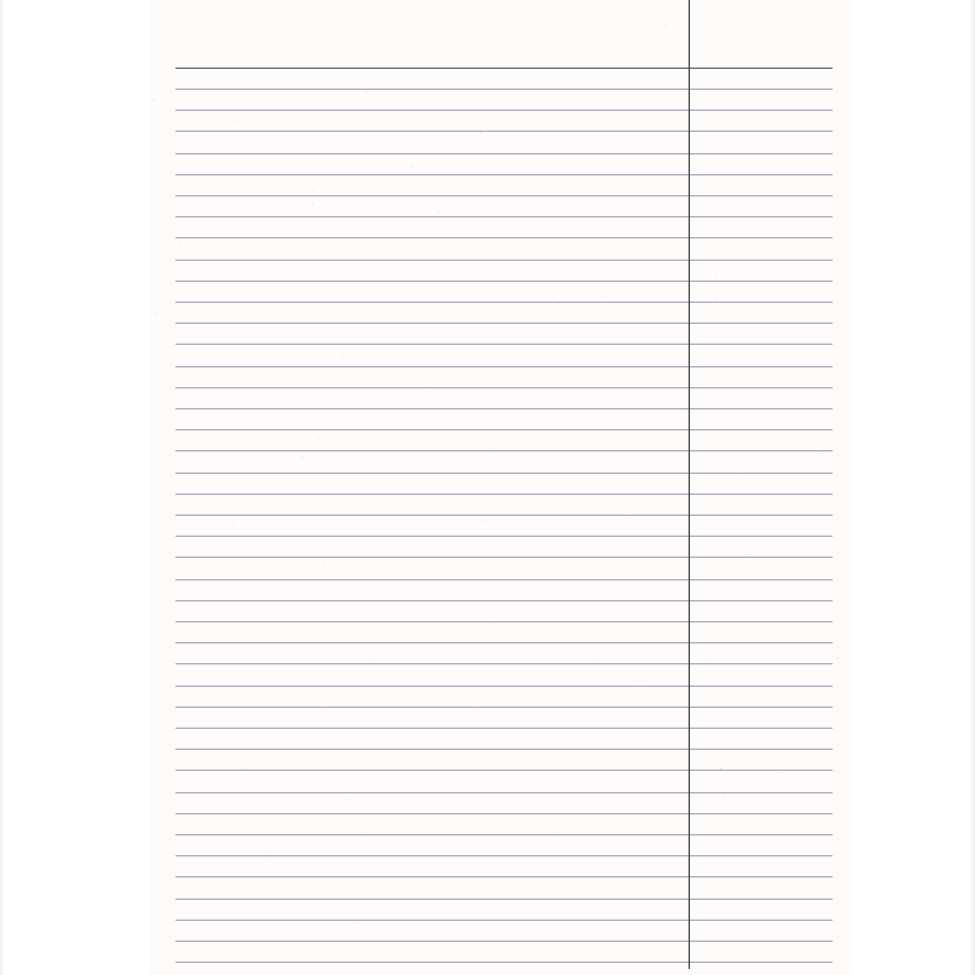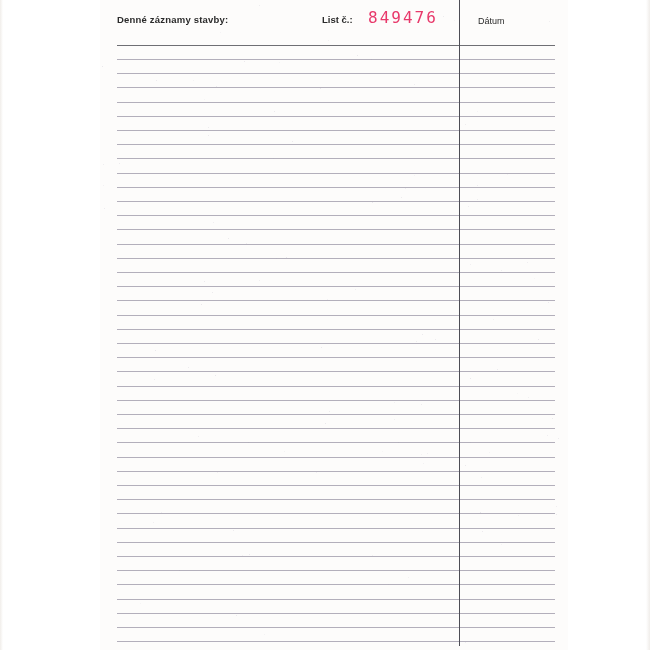--- a/index.html
+++ b/index.html
@@ -264,26 +264,20 @@
         <i style="left: 322.607px; top: 462.843px; opacity: 0.39;"></i>
         <i style="left: 120.052px; top: 31.5111px; opacity: 0.33;"></i>
         <i style="left: 392.54px; top: 318.998px; opacity: 0.41;"></i>
         <i style="left: 1.99352px; top: 65.8826px; opacity: 0.74;"></i>
         <i style="left: 369.701px; top: 378.254px; opacity: 0.74;"></i>
         <i style="left: 364.669px; top: 465.224px; opacity: 0.67;"></i>
         <i style="left: 452.082px; top: 418.033px; opacity: 0.58;"></i>
         <i style="left: 61.4447px; top: 512.197px; opacity: 0.43;"></i>
       </div>
 
-    <div class="header">
-      <div class="hdr-title">Denné záznamy stavby:</div>
-      <div class="hdr-sheetlabel">List č.:</div>
-      <div class="hdr-number">849476</div>
-      <div class="hdr-date">Dátum</div>
-    </div>
 
     <div class="hdr-rule"></div>
 
     <div class="rules" id="rules">
         <div class="rule" style="top: 13px;"></div>
         <div class="rule" style="top: 27.2px;"></div>
         <div class="rule" style="top: 41.4px;"></div>
         <div class="rule" style="top: 55.6px;"></div>
         <div class="rule" style="top: 69.8px;"></div>
         <div class="rule" style="top: 84px;"></div>

